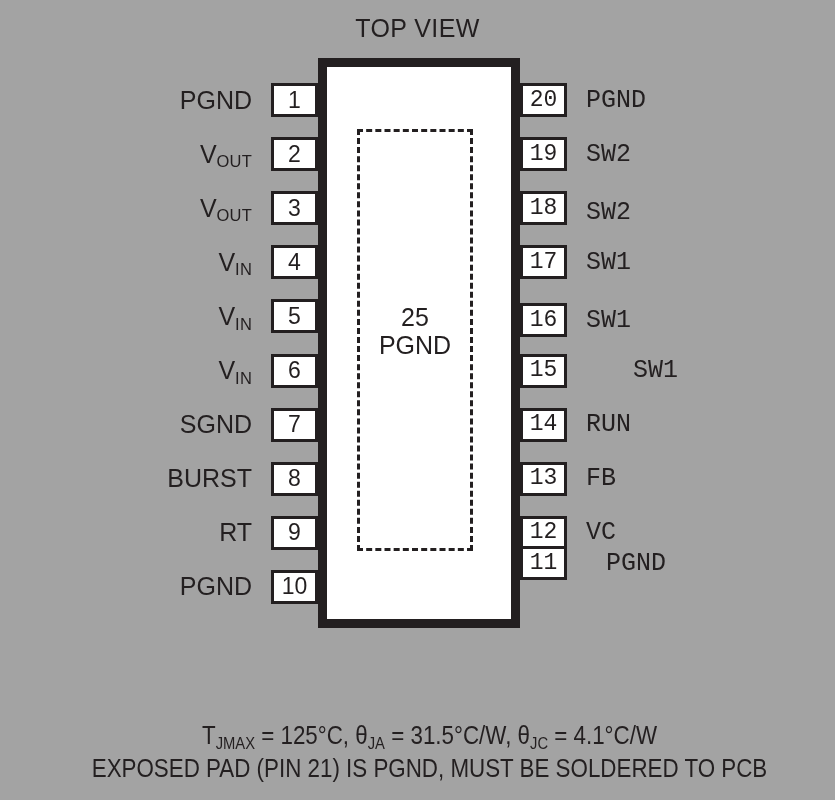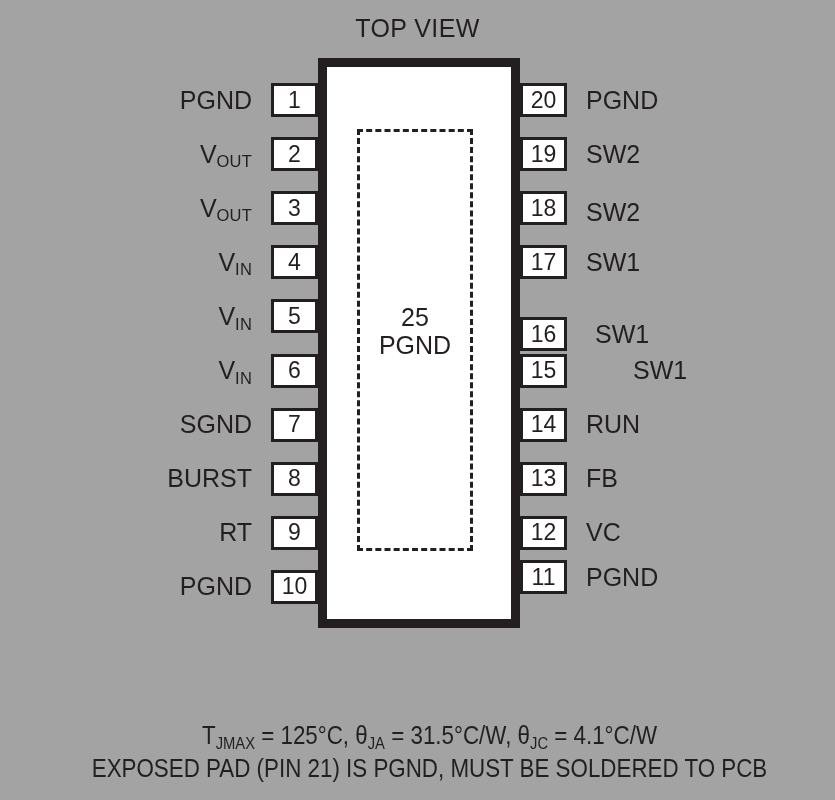--- a/index.html
+++ b/index.html
@@ -64,21 +64,21 @@
   }
 
   
   .pin-row {
     position: absolute;
     height: 34px;
     display: flex;
     align-items: center;
   }
   .pin-row.left  { left: 60px;  width: 258px; justify-content: flex-end; }
-  .pin-row.right { left: 520px; width: 260px; justify-content: flex-start; }
+  .pin-row.right { left: 520px; width: 260px; justify-content: flex-start; font-family: Liberation Mono, monospace; }
 
   .pin-box {
     width: 47px;
     height: 34px;
     box-sizing: border-box;
     border: 3px solid #231f20;
     background: #ffffff;
     display: flex;
     align-items: center;
     justify-content: center;
@@ -206,41 +206,41 @@
         <span class="pin-label">SW2</span>
       </div>
       <div class="pin-row right" style="top: 191.2px; align-items: flex-end;">
         <div class="pin-box">18</div>
         <span class="pin-label">SW2</span>
       </div>
       <div class="pin-row right" style="top: 245.3px; text-align: right;">
         <div class="pin-box">17</div>
         <span class="pin-label">SW1</span>
       </div>
-      <div class="pin-row right" style="top: 317px; gap: 9px;">
+      <div class="pin-row right" style="top: 303px;">
         <div class="pin-box">16</div>
         <span class="pin-label">SW1</span>
       </div>
       <div class="pin-row right" style="top: 353.5px; gap: 47px;">
         <div class="pin-box">15</div>
         <span class="pin-label">SW1</span>
       </div>
       <div class="pin-row right" style="top: 407.6px;">
         <div class="pin-box">14</div>
         <span class="pin-label">RUN</span>
       </div>
       <div class="pin-row right" style="top: 461.7px;">
         <div class="pin-box">13</div>
         <span class="pin-label">FB</span>
       </div>
       <div class="pin-row right" style="top: 515.8px;">
         <div class="pin-box">12</div>
         <span class="pin-label">VC</span>
       </div>
-      <div class="pin-row right" style="top: 560px;">
+      <div class="pin-row right" style="top: 546px; gap: 20px;">
         <div class="pin-box">11</div>
         <span class="pin-label">PGND</span>
       </div>
     </div>
 
 
   <div id="thermal-block">
     <span class="thermal-line"><span>T</span><sub>JMAX</sub><span> = 125°C, </span><span>θ</span><sub>JA</sub><span> = 31.5°C/W, </span><span>θ</span><sub>JC</sub><span> = 4.1°C/W</span></span>
     <span class="thermal-line">EXPOSED PAD (PIN 21) IS PGND, MUST BE SOLDERED TO PCB</span>
   </div>

